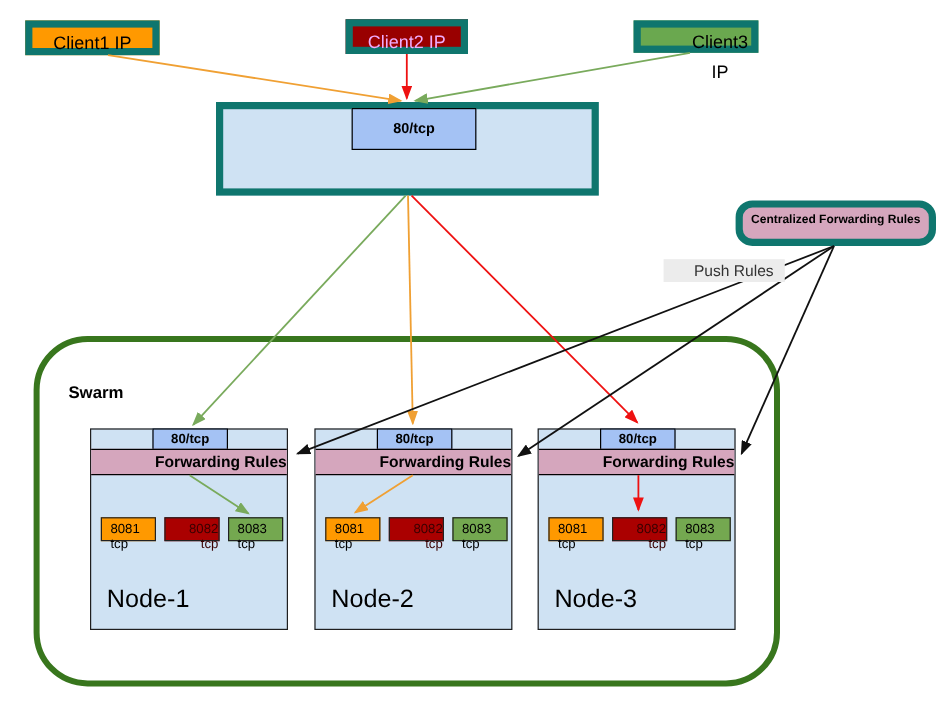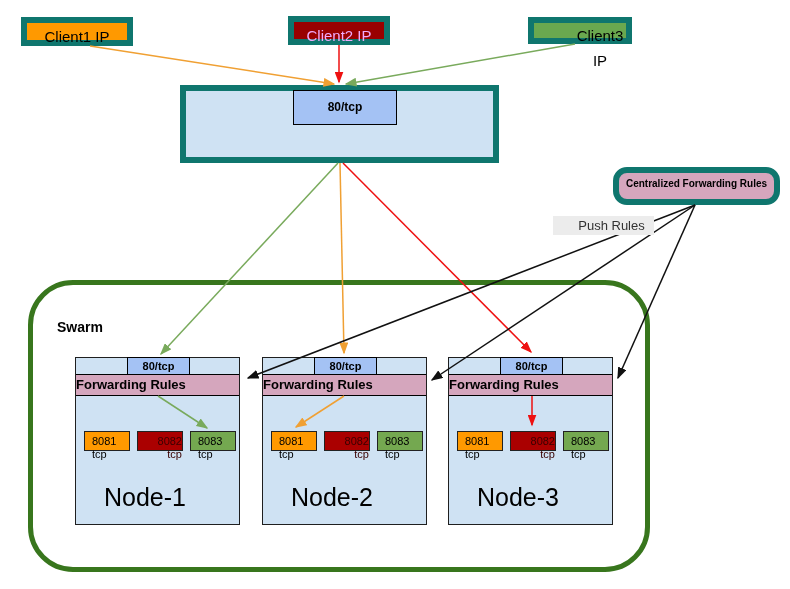--- a/index.html
+++ b/index.html
@@ -22,25 +22,25 @@
         text-align:center;line-height:19px;z-index:3;}
   #swarm{position:absolute;left:28px;top:280px;width:622px;height:292px;border:5px solid #38761d;
          border-radius:45px;box-sizing:border-box;z-index:0;}
   #swarm-label{position:absolute;left:24px;top:16px;font-weight:bold;font-size:14px;margin-top:18px;}
   .node{position:absolute;top:357px;width:165px;height:168px;border:1px solid #1f1f1f;box-sizing:border-box;z-index:1;}
   #node1{left:75px;} #node2{left:262px;} #node3{left:448px;}
   .node-port{position:absolute;left:51px;top:-1px;width:63px;height:18px;border:1px solid #000;
              box-sizing:border-box;font-size:11px;font-weight:bold;text-align:center;line-height:16px;}
   .node-rules{position:absolute;left:0;right:0;top:16px;height:22px;border-top:1px solid #000;
               border-bottom:1px solid #000;box-sizing:border-box;font-weight:bold;font-size:13px;
-              text-align:left;line-height:20px;}
+              text-align:right;line-height:20px;}
   .svc{position:absolute;top:73px;width:46px;height:20px;border:1px solid #222;box-sizing:border-box;
        font-size:11px;line-height:13px;padding:3px 0 0 7px;}
   .svc1{left:8px;} .svc2{left:61px;text-align:right;} .svc3{left:114px;}
-  .node-name{position:absolute;left:28px;bottom:12px;font-size:25px;margin-top:44px;}
+  .node-name{position:absolute;left:13px;bottom:12px;font-size:21px;margin-top:44px;}
   #arrows{position:absolute;left:0;top:0;z-index:2;pointer-events:none;}
 </style>
 </head>
 <body>
 
 <div id="swarm" style="border-color: rgb(56, 118, 29);">
   <div id="swarm-label">Swarm</div>
 </div>
 
 <div class="box client" id="client1" style="background-color: rgb(255, 153, 0); color: rgb(0, 0, 0);">Client1 IP</div>

